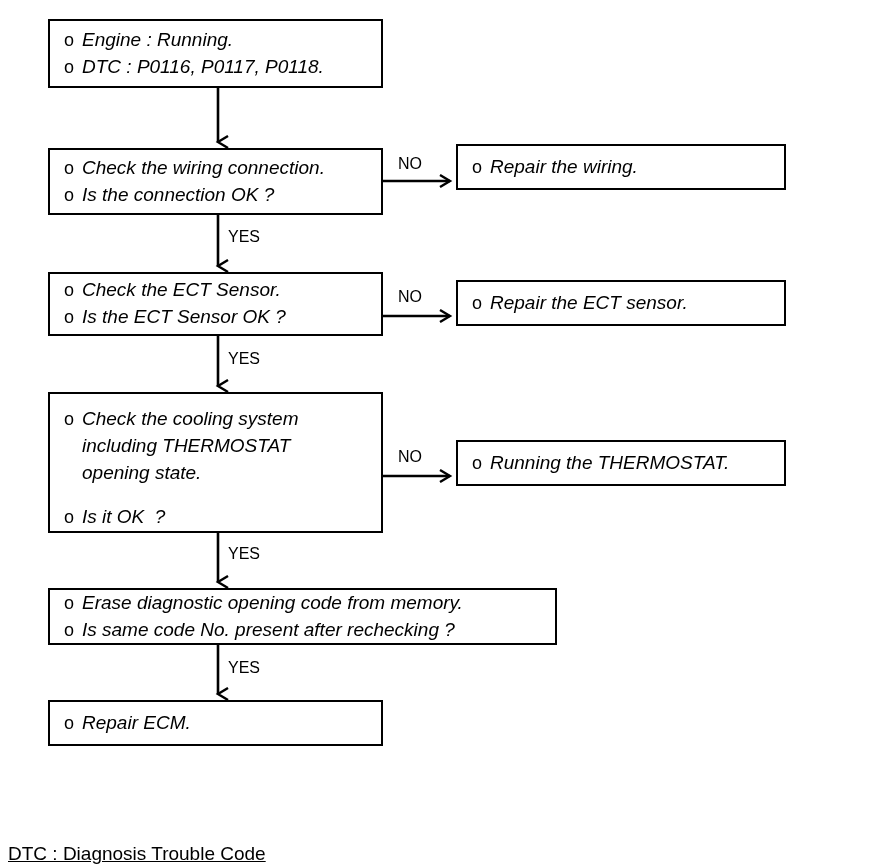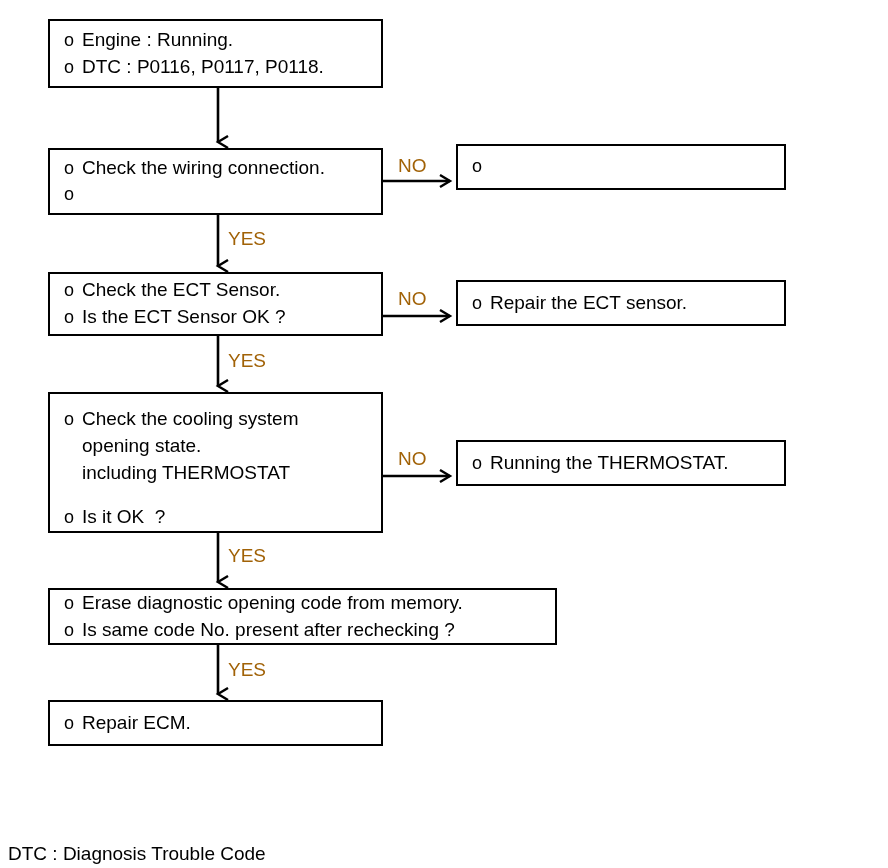--- a/index.html
+++ b/index.html
@@ -51,41 +51,42 @@
   }
   .bullet {
     display: inline-block;
     width: 32px;
     padding-left: 14px;
     box-sizing: border-box;
     font-size: 18px;
   }
   .line-text {
     display: inline-block;
+    font-style: italic;
   }
   .line-row.cont .bullet {
     visibility: hidden;
   }
   .line-row.spacer {
     height: 22px;
   }
   .edge-label {
     position: absolute;
-    font-size: 19px;
-    color: #a16207;
+    font-size: 16px;
+    color: #000000;
     white-space: pre;
   }
   .legend {
     position: absolute;
     font-size: 19px;
     color: #000000;
     line-height: 1.5;
     white-space: pre;
   }
-  .legend-line { display: block; }
+  .legend-line { display: block; text-decoration: underline; }
 </style>
 </head>
 <body>
 
 <div id="page">
 
   <svg id="svg-layer" viewBox="0 0 888 868">
     <defs>
       <marker id="arrowdown" markerWidth="14" markerHeight="14" refX="7" refY="11" orient="auto" markerUnits="userSpaceOnUse">
         <path d="M1,1 L7,11 L13,1" fill="none" stroke="#000" stroke-width="2.4"></path>
@@ -124,28 +125,30 @@
   </div>
 
   <div class="node" style="left:48px; top:148px; width:335px; height:67px;">
     <div class="node-inner">
       <div class="line-row">
         <span class="bullet">o</span>
         <span class="line-text">Check the wiring connection.</span>
       </div>
       <div class="line-row">
         <span class="bullet">o</span>
+        <span class="line-text">Is the connection OK ?</span>
       </div>
     </div>
   </div>
 
   <div class="node" style="left:456px; top:144px; width:330px; height:46px;">
     <div class="node-inner">
       <div class="line-row">
         <span class="bullet">o</span>
+        <span class="line-text">Repair the wiring.</span>
       </div>
     </div>
   </div>
 
   <div class="node" style="left:48px; top:272px; width:335px; height:64px;">
     <div class="node-inner">
       <div class="line-row">
         <span class="bullet">o</span>
         <span class="line-text">Check the ECT Sensor.</span>
       </div>
@@ -163,28 +166,28 @@
         <span class="line-text">Repair the ECT sensor.</span>
       </div>
     </div>
   </div>
 
   <div class="node top-aligned" style="left:48px; top:392px; width:335px; height:141px;">
     <div class="node-inner">
       <div class="line-row">
         <span class="bullet">o</span>
         <span class="line-text">Check the cooling system</span>
+      </div>
+      <div class="line-row cont">
+        <span class="bullet"></span>
+        <span class="line-text">including THERMOSTAT</span>
       </div>
       <div class="line-row cont">
         <span class="bullet"></span>
         <span class="line-text">opening state.</span>
-      </div>
-      <div class="line-row cont">
-        <span class="bullet"></span>
-        <span class="line-text">including THERMOSTAT</span>
       </div>
       <div class="line-row spacer">
         <span class="bullet"></span>
         <span class="line-text"></span>
       </div>
       <div class="line-row">
         <span class="bullet">o</span>
         <span class="line-text">Is it OK  ?</span>
       </div>
     </div>

